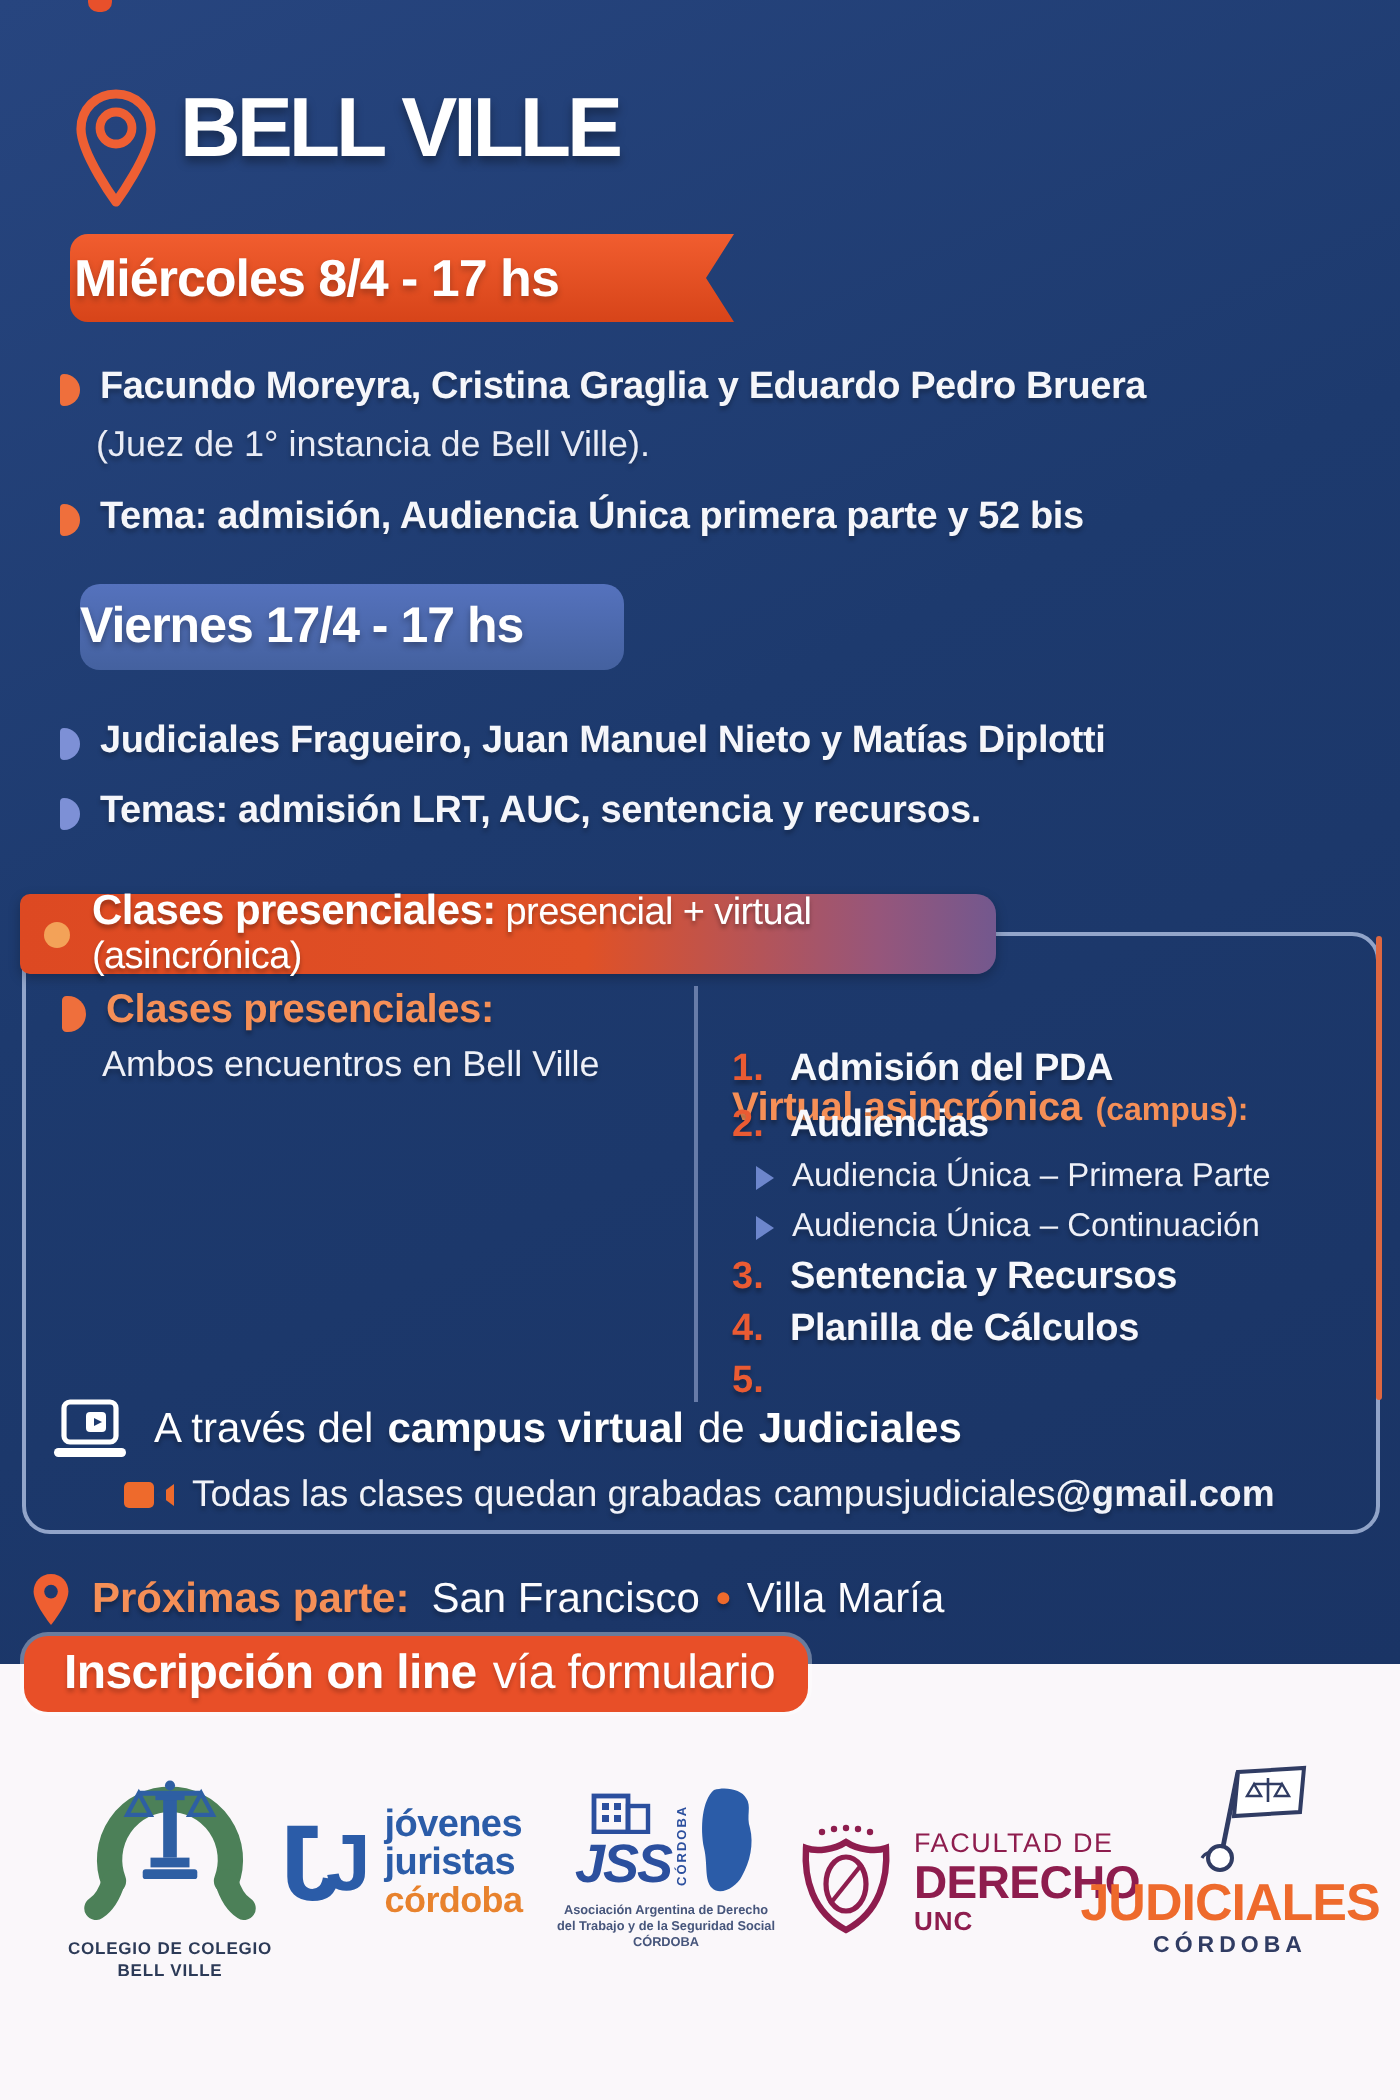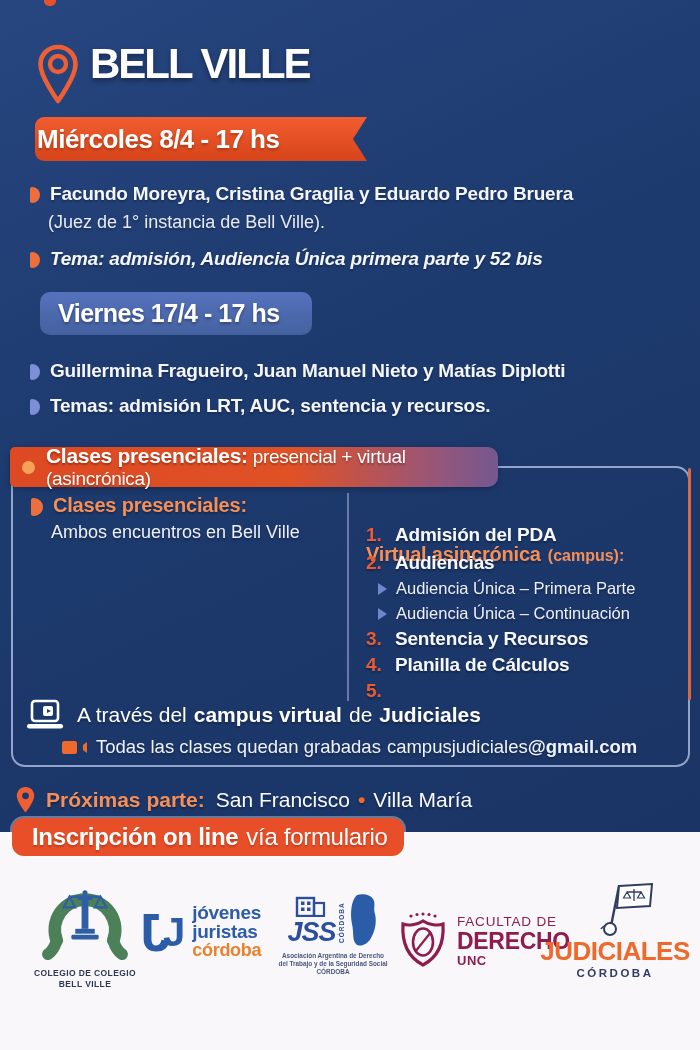--- a/index.html
+++ b/index.html
@@ -20,21 +20,21 @@
   
   .ribbon{left:35px;top:117px;width:332px;height:44px;box-sizing:border-box;
     background:linear-gradient(180deg,#f15d2f,#d74419);
     border-radius:9px 0 0 9px;
     clip-path:polygon(0 0,100% 0,calc(100% - 14px) 50%,100% 100%,0 100%);
     color:#fff;font-size:26px;font-weight:700;letter-spacing:-.5px;
     line-height:44px;padding-left:2px;text-shadow:0 2px 3px rgba(0,0,0,.25);}
   .banner2{left:40px;top:292px;width:272px;height:43px;box-sizing:border-box;
     background:linear-gradient(180deg,#5572bd,#44619f);border-radius:10px;
     color:#fff;font-size:25px;font-weight:700;letter-spacing:-.5px;
-    line-height:43px;padding-left:18px;text-shadow:0 2px 3px rgba(0,0,0,.3);}
+    line-height:43px;text-shadow:0 2px 3px rgba(0,0,0,.3);}
   
   .brow{display:flex;align-items:flex-start;gap:10px;color:#f5f6fa;}
   .drop{flex:0 0 auto;width:10px;height:16px;margin-top:4px;border-radius:3px 12px 12px 3px;}
   .drop.or{background:#ef6f3c;} .drop.pw{background:#7d90d6;}
   .btext{font-size:19px;font-weight:700;letter-spacing:-.2px;text-shadow:0 2px 2px rgba(0,0,0,.25);}
   .bnote{font-size:18px;font-weight:400;color:#e8ebf5;text-shadow:0 2px 2px rgba(0,0,0,.25);}
   
   .mod-box{left:11px;top:466px;width:675px;height:297px;
     border:2px solid rgba(186,201,234,.75);border-radius:14px;}
   .mod-accent{left:688px;top:468px;width:3px;height:232px;background:#dd6741;border-radius:2px;}
@@ -113,29 +113,29 @@
   <circle cx="22" cy="20" r="8" fill="none" stroke="#ee5f33" stroke-width="4.4"></circle>
 </svg>
 <div class="abs city-title">BELL VILLE</div>
 
 <div class="abs ribbon">Miércoles 8/4 - 17 hs</div>
 <div class="abs brow" style="left:30px;top:183px;">
   <span class="drop or"></span>
   <span class="btext">Facundo Moreyra, Cristina Graglia y Eduardo Pedro Bruera</span>
 </div>
 <div class="abs bnote" style="left:48px;top:212px;">(Juez de 1° instancia de Bell Ville).</div>
-<div class="abs brow" style="left:30px;top:248px;font-style:italic;">
+<div class="abs brow" style="left:30px;top:248px;">
   <span class="drop or"></span>
   <span class="btext">Tema: admisión, Audiencia Única primera parte y 52 bis</span>
 </div>
 
 <div class="abs banner2">Viernes 17/4 - 17 hs</div>
 <div class="abs brow" style="left:30px;top:360px;">
   <span class="drop pw"></span>
-  <span class="btext">Guillermina Fragueiro, Juan Manuel Nieto y Matías Diplotti</span>
+  <span class="btext">Judiciales Fragueiro, Juan Manuel Nieto y Matías Diplotti</span>
 </div>
 <div class="abs brow" style="left:30px;top:395px;">
   <span class="drop pw"></span>
   <span class="btext">Temas: admisión LRT, AUC, sentencia y recursos.</span>
 </div>
 
 <div class="abs mod-box"></div>
 <div class="abs mod-accent"></div>
 <div class="abs mod-header">
   <span class="dot"></span>

